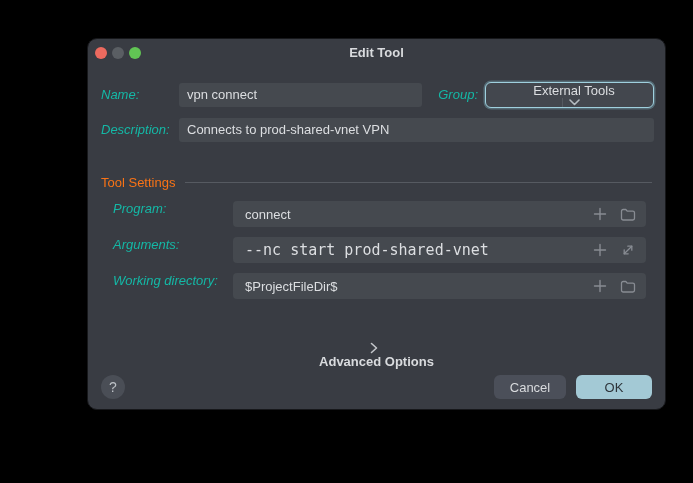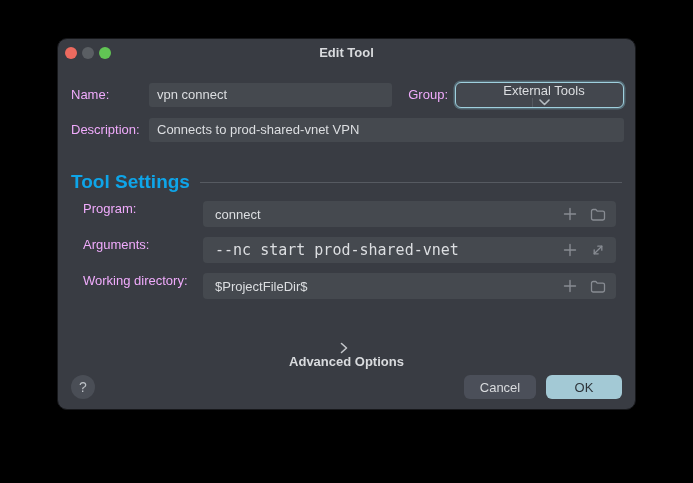--- a/index.html
+++ b/index.html
@@ -1,37 +1,37 @@
 <!DOCTYPE html>
 <html><head>
 <meta charset="utf-8">
 <style>
   * { margin:0; padding:0; box-sizing:border-box; }
   html,body { width:693px; height:483px; background:#000; overflow:hidden;
               font-family:"Liberation Sans", sans-serif; }
-  .stage { position:relative; width:578px; height:483px; background:#000; }
+  .stage { position:relative; width:578px; height:483px; background:#000;margin-left:30px; }
 
   .dialog {
     position:absolute; left:57px; top:38px; width:579px; height:372px;
     background:#393c43; border-radius:10px; border:1px solid #17181b;
     box-shadow:0 18px 40px rgba(0,0,0,0.7);
   }
 
   
   .titlebar { position:absolute; left:0; top:0; width:100%; height:28px; }
   .title { position:absolute; left:0; top:0; width:100%; height:28px;
            line-height:28px; text-align:center; color:#d9dbde;
            font-size:13px; font-weight:bold; }
   .light { position:absolute; top:8px; width:12px; height:12px; border-radius:50%; }
   .light.close { left:7px;  background:#ec6a5f; }
   .light.min   { left:24px; background:#5a5e63; }
   .light.zoom  { left:41px; background:#61c454; }
 
   .row { position:absolute; display:flex; align-items:center; }
-  .lbl { color:#f0abfc; font-size:13px; white-space:nowrap; }
+  .lbl { color:#14b8a6; font-size:13px; white-space:nowrap;font-style:italic; }
 
   .field {
     background:#45494f; border-radius:3px; height:24px;
     display:flex; align-items:center; color:#dcdee1; font-size:13px;
     padding:0 8px; overflow:hidden; white-space:nowrap;
   }
   .field.tall { height:26px; border-radius:4px; padding:0 0 0 12px; }
   .field .val { flex:1; }
   .mono { font-family:"DejaVu Sans Mono", monospace; font-size:15px; }
 
@@ -52,21 +52,21 @@
     padding-left:9px; cursor:pointer;flex-direction:column;
   }
   .combo .val { flex:1; }
   .combo-arrow { width:24px; height:100%; display:flex; align-items:center;
                  justify-content:center; border-left:1px solid #555a61; color:#b4bcc1; }
 
   .row-desc { left:13px; top:78px; width:553px; height:25px; }
   .desc-field { flex:1; }
 
   .section { position:absolute; left:13px; right:13px; display:flex; align-items:center; }
-  .section .lbl-section { color:#0ea5e9; font-size:19px; font-weight:700; }
+  .section .lbl-section { color:#f97316; font-size:13px; font-weight:400; }
   .section .line { flex:1; height:1px; background:#565a61; margin-left:10px; }
   .sec-tools { top:134px; height:18px; }
 
   .tool-row { left:25px; width:533px; height:26px; position:absolute; display:flex; align-items:flex-start; }
   .tool-row .lbl { width:120px; }
   .tool-row .field { flex:1; }
   .tr-0 { top:162px; } .tr-1 { top:198px; } .tr-2 { top:234px; }
 
   .advanced { position:absolute; left:13px; right:13px; top:303px; height:18px;
               display:flex; align-items:center;flex-direction:column; }

